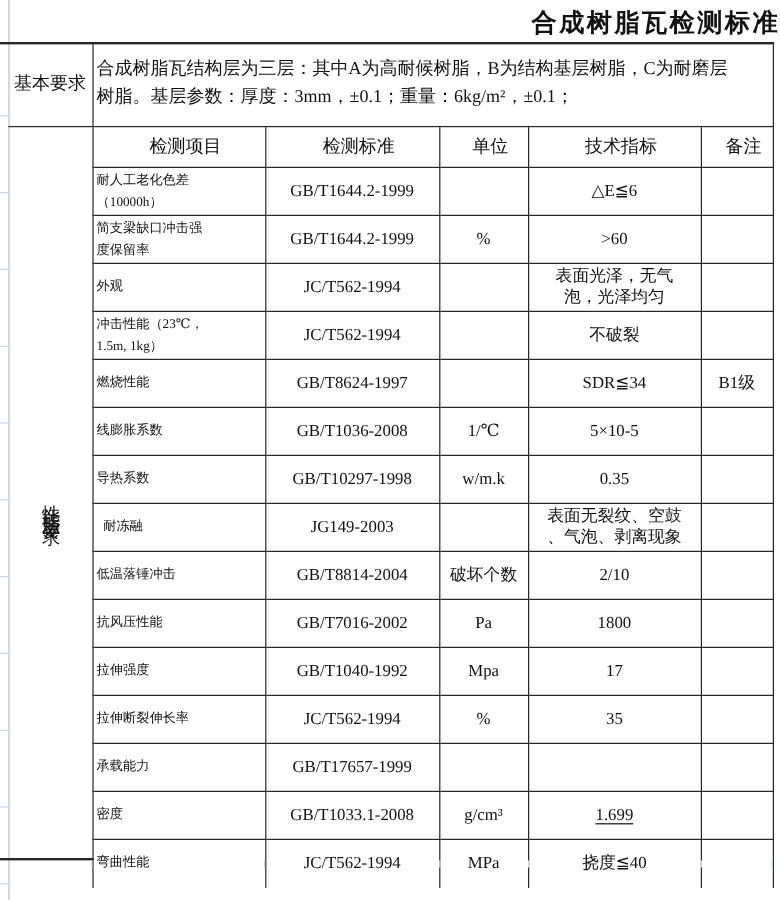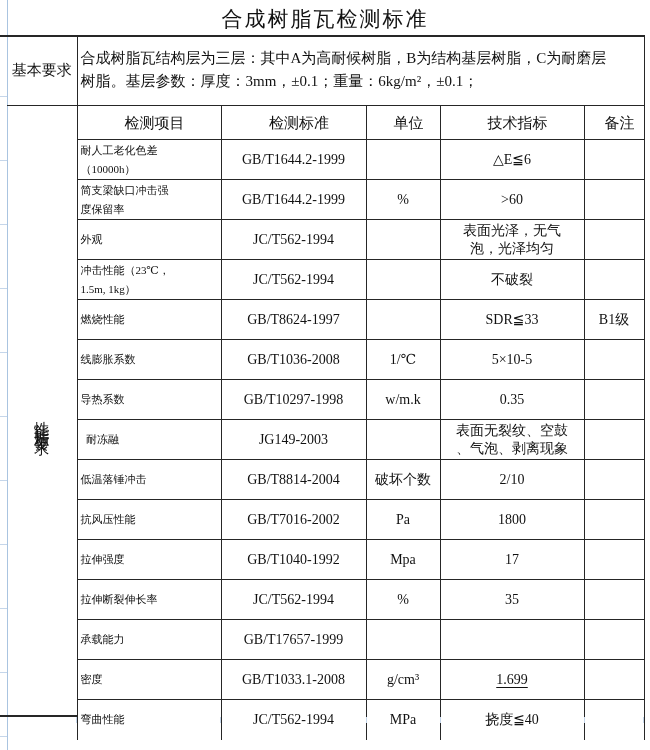--- a/index.html
+++ b/index.html
@@ -11,22 +11,22 @@
   *{margin:0;padding:0;box-sizing:border-box;}
   html,body{width:650px;height:750px;background:#fff;overflow:hidden;
     font-family:"Liberation Serif","DejaVu Serif","DejaVu Sans",serif;color:var(--text);}
   .page{position:relative;width:650px;height:750px;}
 
   
   .vline-blue{position:absolute;left:7px;top:0;width:1px;height:750px;background:var(--gridblue);}
   .stub-h{position:absolute;left:0;width:7px;height:1px;background:var(--stub);}
   .stub-v{position:absolute;top:717px;width:1px;height:6px;background:var(--stub);}
 
-  .title{position:absolute;top:5px;left:0;width:650px;text-align:center;
-    font-size:21px;font-weight:normal;letter-spacing:2px;line-height:28px;}
+  .title{position:absolute;top:5px;left:0;width:650px;text-align:right;
+    font-size:21px;font-weight:bold;letter-spacing:2px;line-height:28px;}
 
   .topline{position:absolute;top:35px;left:0;width:645px;height:2px;background:var(--border);}
   .bottomline-left{position:absolute;top:715px;left:0;width:78px;height:2px;background:var(--border);}
 
   table{position:absolute;left:7px;top:35px;width:637px;border-collapse:collapse;table-layout:fixed;}
   td,th{border:1.5px solid var(--border);font-weight:normal;vertical-align:middle;
     text-align:center;padding:0 2px;font-size:14px;line-height:18px;overflow:hidden;}
   tr{height:40px;margin-left:48px;}
   tr.row-basic{height:48px;}
   tr.row-head{height:34px;}
@@ -120,21 +120,21 @@
 1.5m, 1kg）</td>
       <td class="c-std">JC/T562-1994</td>
       <td class="c-unit"></td>
       <td class="c-tech">不破裂</td>
       <td class="c-note"></td>
     </tr>
         <tr class="r4">
       <td class="c-item">燃烧性能</td>
       <td class="c-std">GB/T8624-1997</td>
       <td class="c-unit"></td>
-      <td class="c-tech">SDR≦33</td>
+      <td class="c-tech">SDR≦34</td>
       <td class="c-note">B1级</td>
     </tr>
         <tr class="r5">
       <td class="c-item">线膨胀系数</td>
       <td class="c-std">GB/T1036-2008</td>
       <td class="c-unit">1/℃</td>
       <td class="c-tech">5×10-5</td>
       <td class="c-note"></td>
     </tr>
         <tr class="r6">

